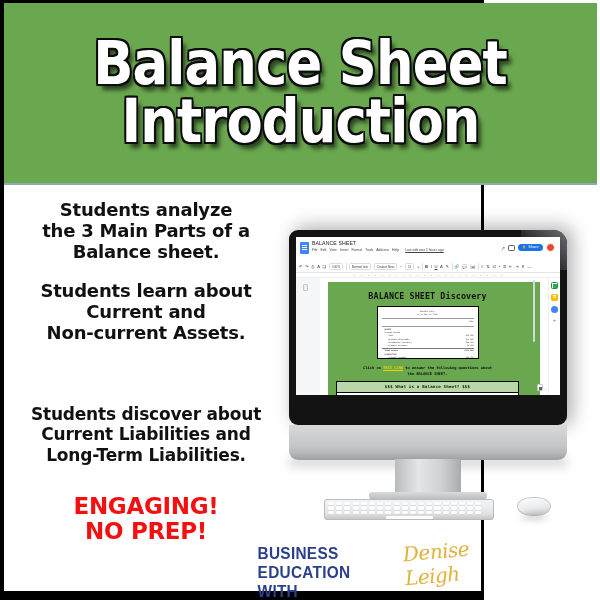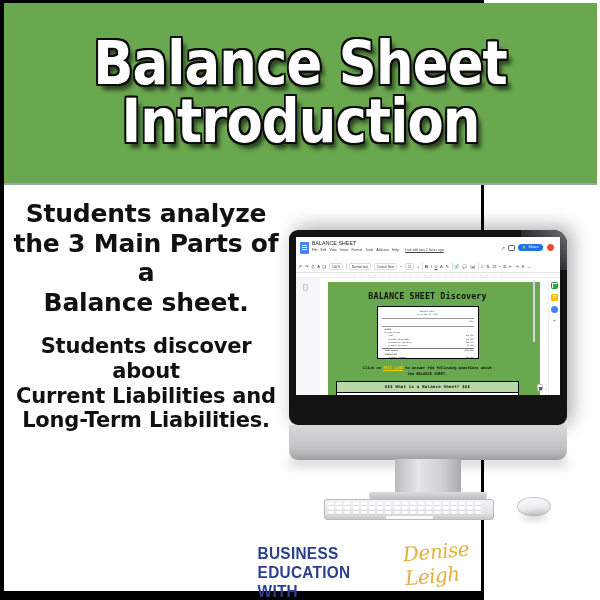--- a/index.html
+++ b/index.html
@@ -54,29 +54,29 @@
     left: 6px; top: 186px;
     width: 272px; height: 400px;
     display: flex;
     flex-direction: column;
     align-items: center;
     padding-top: 10px;
   }
   .blurb {
     font-family: "DejaVu Sans", sans-serif;
     font-weight: bold;
-    font-size: 25px;
+    font-size: 18px;
     line-height: 1.18;
     color: #111111;
     text-align: center;
     white-space: pre-line;
     margin-bottom: 17px;
     letter-spacing: -0.2px;
   }
-  .blurb.small { font-size: 21px; }
+  .blurb.small { font-size: 17px; margin-top: 44px; }
   .cta {
     font-family: "DejaVu Sans", sans-serif;
     font-weight: bold;
     font-size: 23px;
     line-height: 1.12;
     color: #f41010;
     text-align: center;
     white-space: pre-line;
     margin-top: 12px;
     letter-spacing: -0.3px;
@@ -296,23 +296,28 @@
 
   <div class="header-band">
     <div class="title-line">Balance Sheet</div>
     <div class="title-line l2">Introduction</div>
   </div>
 
   <div class="left-col">
     <div class="blurb">Students analyze
 the 3 Main Parts of a
 Balance sheet.</div>
+    <div class="blurb">Students learn about
+Current and
+Non-current Assets.</div>
     <div class="blurb small">Students discover about
 Current Liabilities and
 Long-Term Liabilities.</div>
+    <div class="cta">ENGAGING!
+NO PREP!</div>
   </div>
 
   <div class="computer">
     <div class="monitor-shadow"></div>
 
     <div class="monitor">
       <div class="screen">
 
         <div class="gdoc">
 

